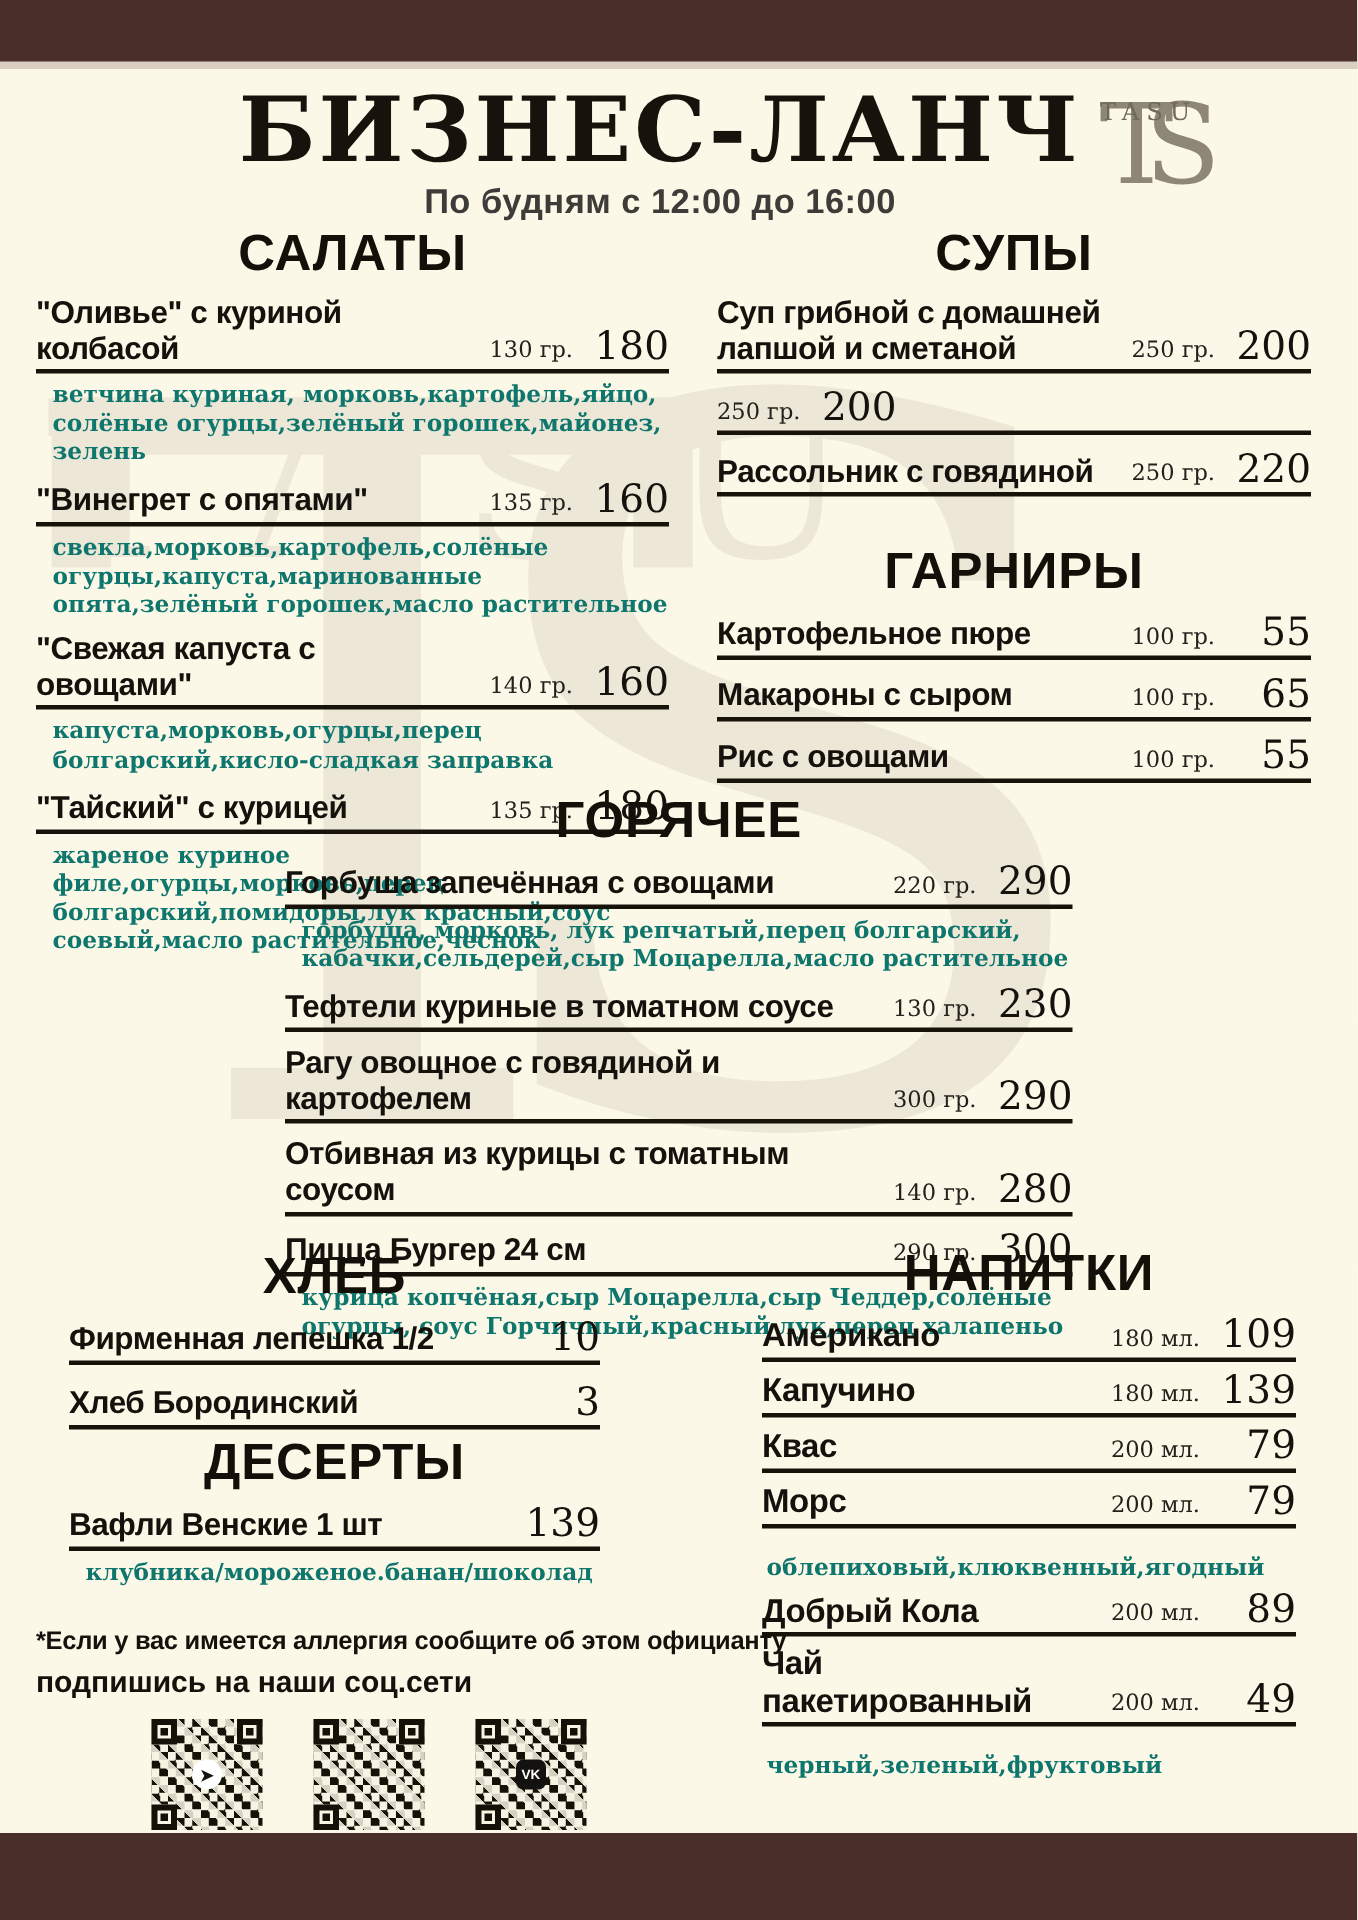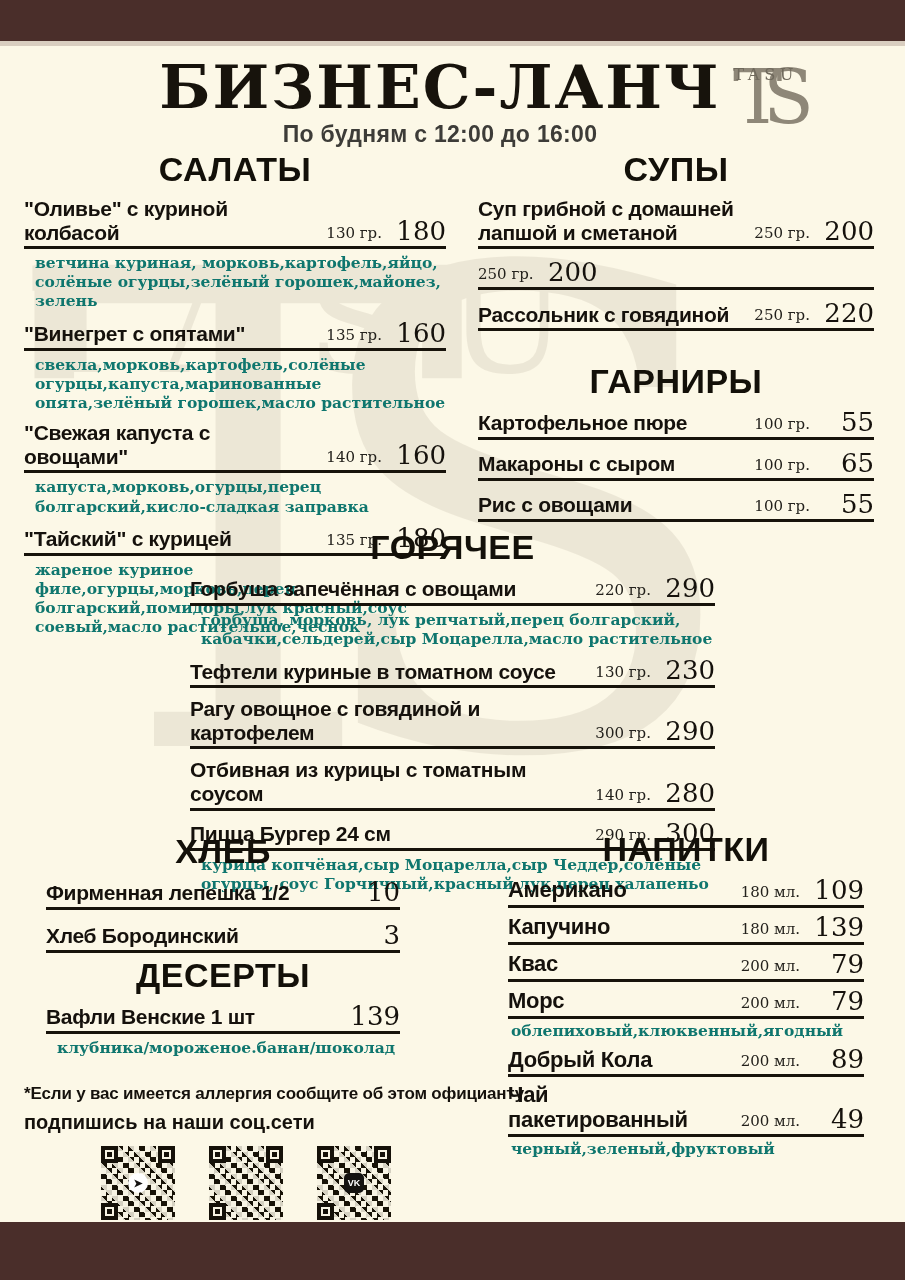--- a/index.html
+++ b/index.html
@@ -46,21 +46,21 @@
   .sec-salads   { left:24px;  top:150px; width:422px; }
   .sec-soups    { left:478px; top:150px; width:396px; }
   .sec-sides    { left:478px; top:362px; width:396px; }
   .sec-hot      { left:190px; top:528px; width:525px; }
   .sec-bread    { left:46px;  top:832px; width:354px; }
   .sec-desserts { left:46px;  top:956px; width:354px; }
   .sec-drinks   { left:508px; top:830px; width:356px; }
   .sec-bread .menu-item { margin-bottom:12px; }
   .sec-drinks .menu-item { margin-bottom:6px; }
   .sec-drinks .item-name { font-size:22px; }
-  .sec-drinks .item-desc { padding-left:3px; padding-top:2px; }
+  .sec-drinks .item-desc { padding-left:3px; padding-top:16px; }
   .sec-sides .menu-item, .sec-soups .menu-item { margin-bottom:10px; }
 
   .footer { position:absolute; left:24px; top:1084px; width:444px; text-align:left; z-index:1; }
   .allergy { font-size:17px; font-weight:bold; white-space:nowrap; letter-spacing:-0.2px; }
   .social  { font-size:20px; font-weight:bold; margin-top:7px; }
   .qrs { display:flex; justify-content:center; gap:34px; margin-top:12px; }
   .qr { position:relative; width:74px; height:74px;
     background:
       repeating-linear-gradient(45deg, rgba(247,243,227,0.85) 0 5px, rgba(0,0,0,0) 5px 12px),
       repeating-conic-gradient(#171207 0 25%, #f7f3e3 0 50%);

